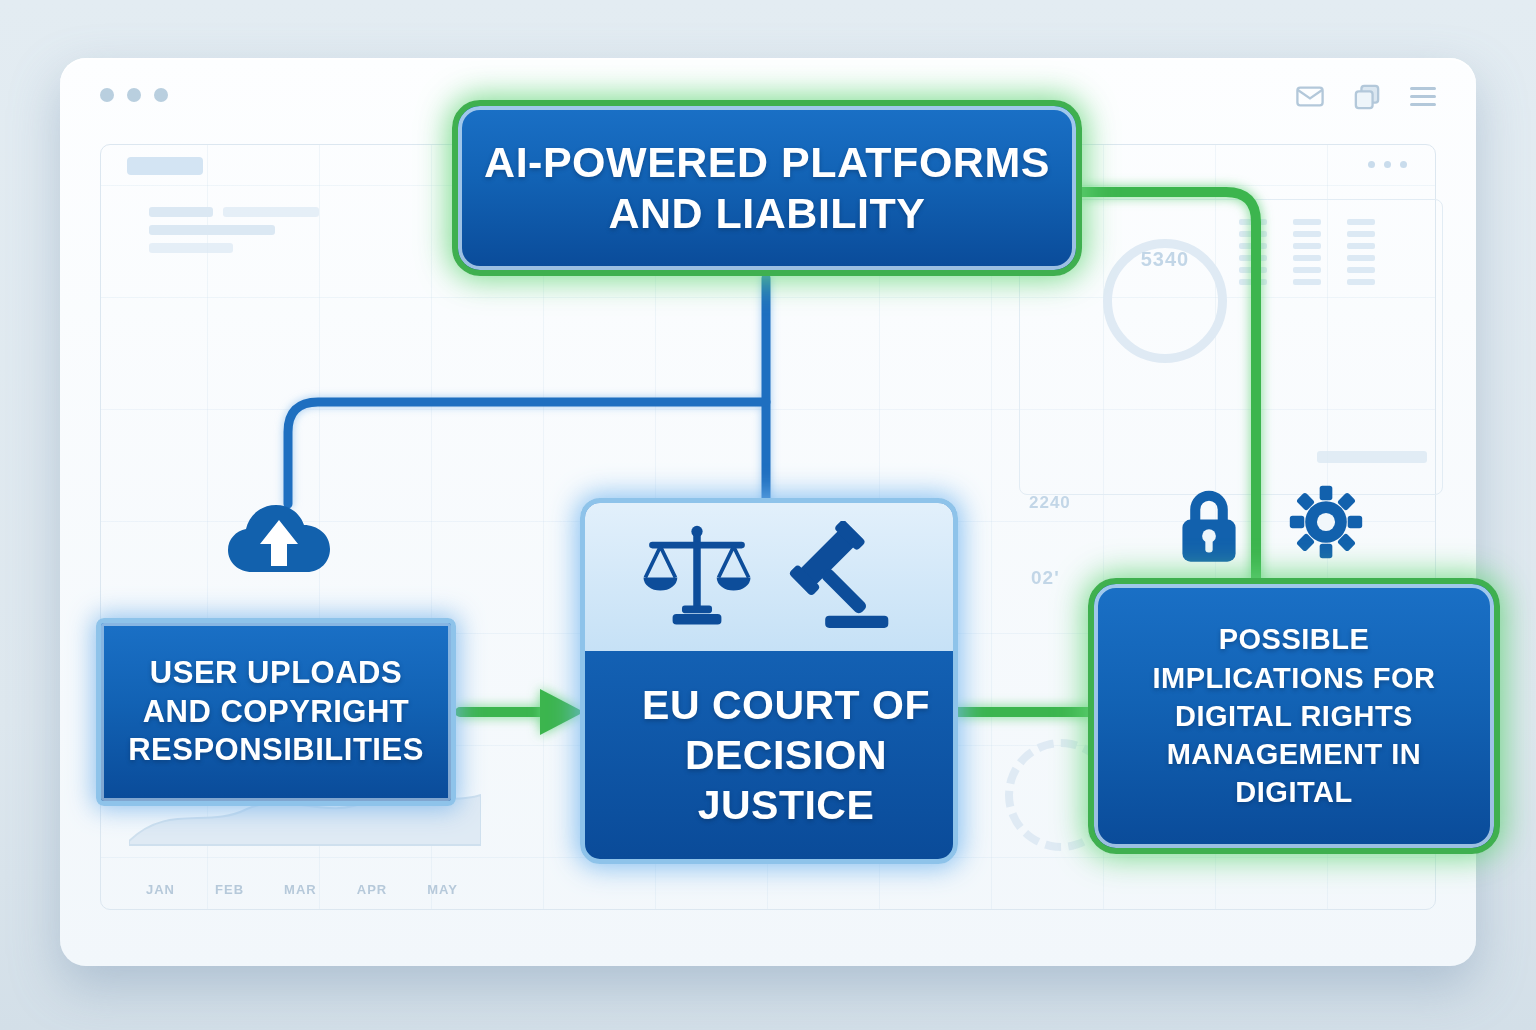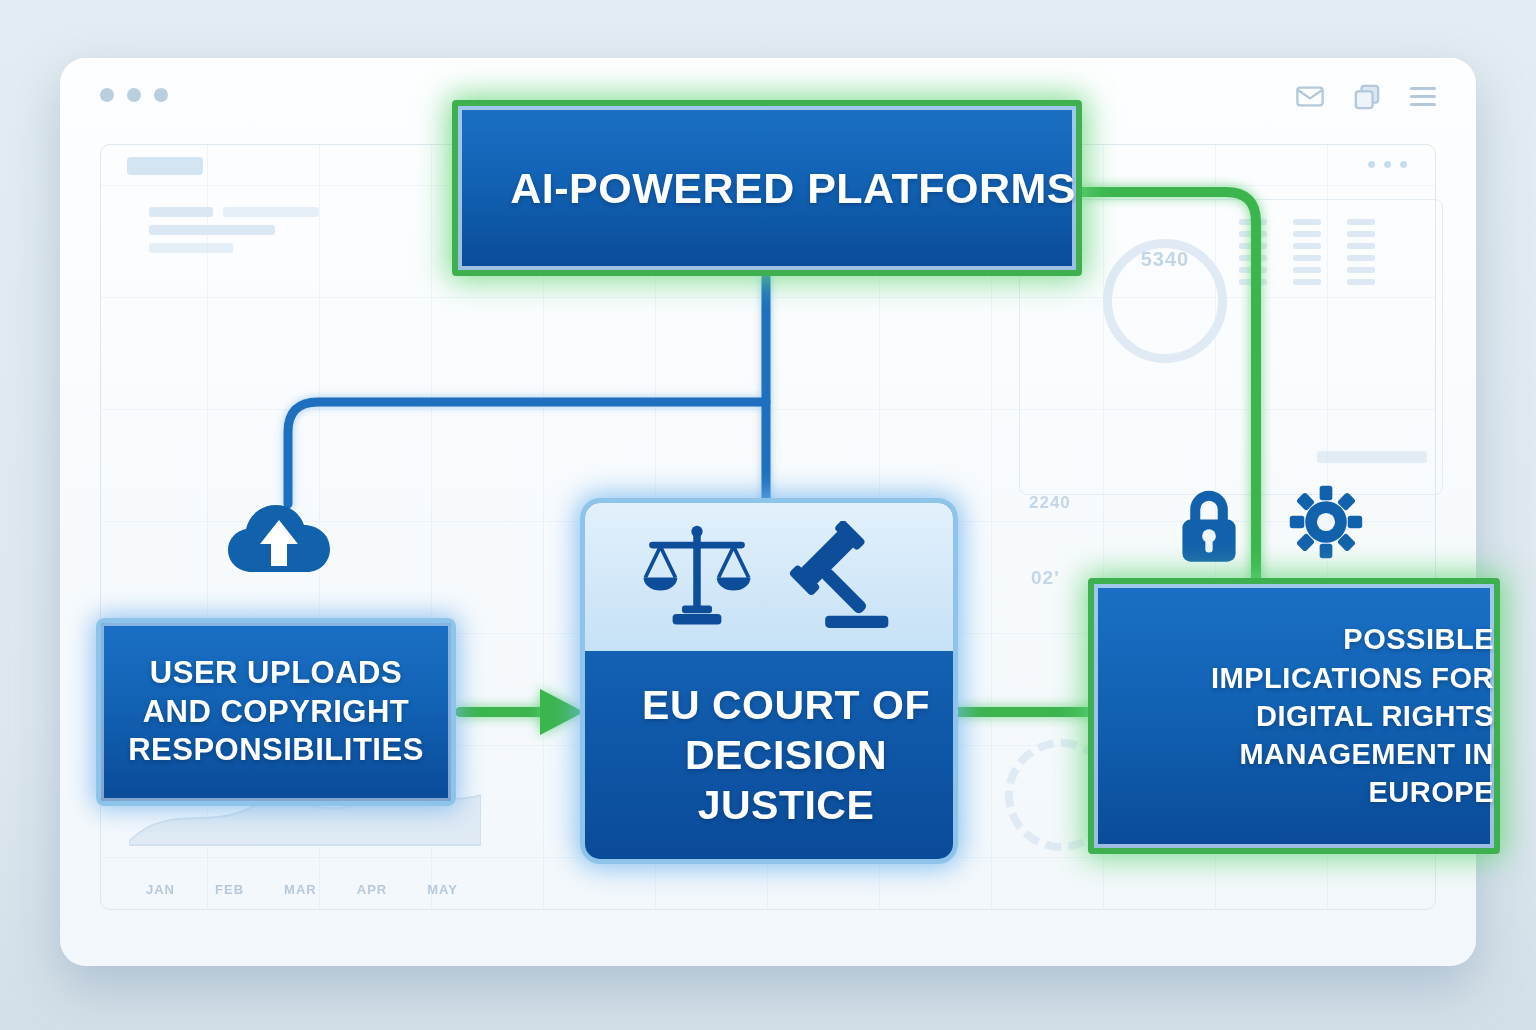--- a/index.html
+++ b/index.html
@@ -55,24 +55,23 @@
   
   .node {
     position:absolute; display:flex; flex-direction:column;
     align-items:center; justify-content:center; text-align:center;
     background:linear-gradient(180deg,#1a70c6 0%,#1262b4 45%,#0a4b99 100%);
     color:#fff; font-weight:bold; letter-spacing:.5px;
     text-shadow:0 2px 4px rgba(8,40,80,.4);
   }
   .node .ln { display:block; }
   .green-node {
-    border:6px solid #3fb04f; border-radius:4px;
+    border:6px solid #3fb04f; border-radius:28px;
     box-shadow:0 0 30px 4px rgba(105,215,125,.85),
                inset 0 0 0 4px rgba(205,230,250,.75);
-    align-items:flex-end;
   }
   .blue-node {
     border:5px solid #8ec3ea; border-radius:8px;
     box-shadow:0 0 24px 3px rgba(120,180,235,.8),
                inset 0 0 0 3px rgba(225,240,252,.55);
   }
   .title-box { left:452px; top:100px; width:630px; height:176px; font-size:43px; line-height:1.18; }
   .left-box  { left:96px;  top:618px; width:360px; height:188px; font-size:31px; line-height:1.25; }
   .right-box { left:1088px; top:578px; width:412px; height:276px; font-size:29px; line-height:1.32; }
   .center-box {
@@ -219,20 +218,21 @@
       <rect x="35" y="2" width="14" height="16" rx="3" transform="rotate(225 42 42)"></rect>
       <rect x="35" y="2" width="14" height="16" rx="3" transform="rotate(270 42 42)"></rect>
       <rect x="35" y="2" width="14" height="16" rx="3" transform="rotate(315 42 42)"></rect>
       <circle cx="42" cy="42" r="23"></circle>
     </g>
     <circle cx="42" cy="42" r="10" fill="#f1f7fb"></circle>
   </svg>
 
   <div class="node green-node title-box">
     <span class="ln">AI-POWERED PLATFORMS</span>
+    <span class="ln">AND LIABILITY</span>
   </div>
 
   <div class="node blue-node left-box">
     <span class="ln">USER UPLOADS</span>
     <span class="ln">AND COPYRIGHT</span>
     <span class="ln">RESPONSIBILITIES</span>
   </div>
 
   <div class="center-box">
     <div class="center-icons">
@@ -265,16 +265,16 @@
       <span class="ln">DECISION</span>
       <span class="ln">JUSTICE</span>
     </div>
   </div>
 
   <div class="node green-node right-box">
     <span class="ln">POSSIBLE</span>
     <span class="ln">IMPLICATIONS FOR</span>
     <span class="ln">DIGITAL RIGHTS</span>
     <span class="ln">MANAGEMENT IN</span>
-    <span class="ln">EUROPE</span>
+    <span class="ln">DIGITAL</span>
   </div>
 
 </div>
 
 </body></html>

